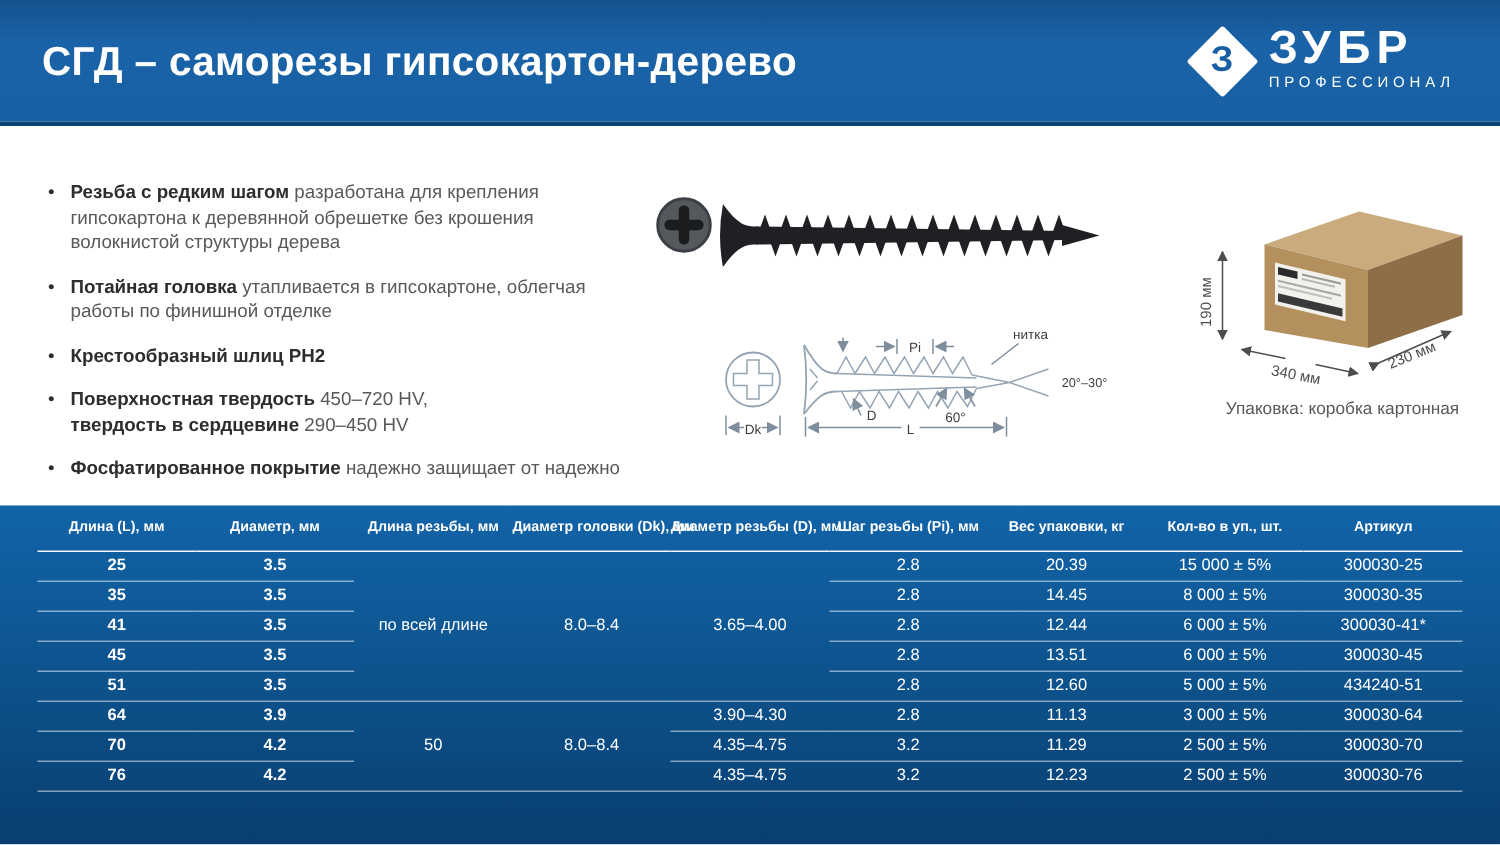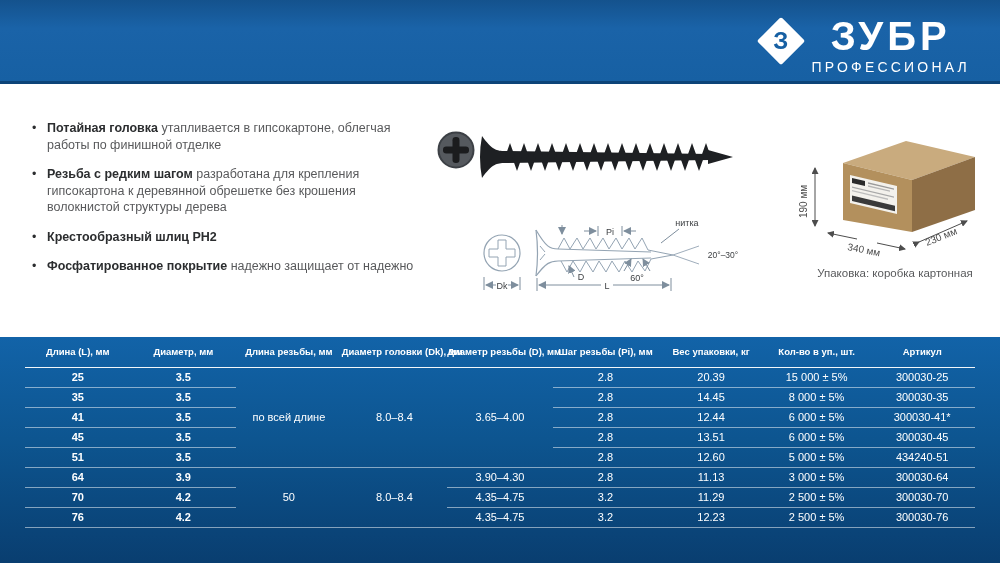--- a/index.html
+++ b/index.html
@@ -18,22 +18,22 @@
     position:absolute; left:28px; top:26px; color:#fff;
     font-size:27px; font-weight:700; letter-spacing:.2px;
   }
   .logo { position:absolute; right:30px; top:16px; display:flex; align-items:flex-start; }
   .logo-diamond {
     width:34px; height:34px; background:#fff; transform:rotate(45deg);
     margin:8px 14px 0 0; display:flex; align-items:center; justify-content:center;
     border-radius:2px;
   }
   .logo-diamond span { transform:rotate(-45deg); color:#1760a3; font-weight:700; font-size:24px; }
-  .logo-name { color:#fff; font-size:40px; font-weight:700; letter-spacing:4px; line-height:1;text-align:center; }
-  .logo-sub  { color:#fff; font-size:14px; letter-spacing:3.2px; text-align:right; margin-top:3px; }
+  .logo-name { color:#fff; font-size:31px; font-weight:700; letter-spacing:4px; line-height:1; }
+  .logo-sub  { color:#fff; font-size:10px; letter-spacing:3.2px; text-align:right; margin-top:3px; }
   
   .features { position:absolute; left:30px; top:120px; width:392px; list-style:none; }
   .features li {
     position:relative; padding-left:17px; margin-bottom:13px;
     font-size:12.5px; line-height:1.32; color:#58595b;
   }
   .features li::before { content:"•"; position:absolute; left:2px; top:0; color:#2b2d2f; }
   .features b { color:#2b2d2f; font-weight:700; }
   
   .svg-abs { position:absolute; }
@@ -56,35 +56,38 @@
     border-bottom:1px solid rgba(255,255,255,.5); white-space:nowrap;
   }
   table.spec td.b { font-weight:700; }
 </style>
 </head>
 <body>
 
 <div class="page">
 
   <div class="hdr">
+    <div class="hdr-title">СГД – саморезы гипсокартон-дерево</div>
     <div class="logo">
       <div class="logo-diamond">
         <span>З</span>
       </div>
       <div>
         <div class="logo-name">ЗУБР</div>
         <div class="logo-sub">ПРОФЕССИОНАЛ</div>
       </div>
     </div>
   </div>
 
   <ul class="features">
+    <li><b>Резьба с редким шагом</b><span> разработана для крепления гипсокартона к деревянной обрешетке без крошения волокнистой структуры дерева</span></li>
     <li><b>Потайная головка</b><span> утапливается в гипсокартоне, облегчая работы по финишной отделке</span></li>
-    <li><b>Резьба с редким шагом</b><span> разработана для крепления гипсокартона к деревянной обрешетке без крошения волокнистой структуры дерева</span></li>
     <li><b>Крестообразный шлиц PH2</b></li>
+    <li><b>Поверхностная твердость</b><span> 450–720 HV,</span><br>
+        <b>твердость в сердцевине</b><span> 290–450 HV</span></li>
     <li><b>Фосфатированное покрытие</b><span> надежно защищает от надежно</span></li>
   </ul>
 
   <svg class="svg-abs" style="left:420px;top:110px" width="330" height="105" viewBox="0 0 330 105">
 
     <g>
       <circle cx="36" cy="40" r="17.5" fill="#55595e"></circle>
       <circle cx="36" cy="40" r="17.5" fill="none" stroke="#3c4045" stroke-width="2"></circle>
       <rect x="23" y="36.5" width="26" height="7" rx="3.2" fill="#1b1c1e"></rect>
       <rect x="32.5" y="27" width="7" height="26" rx="3.2" fill="#1b1c1e"></rect>

